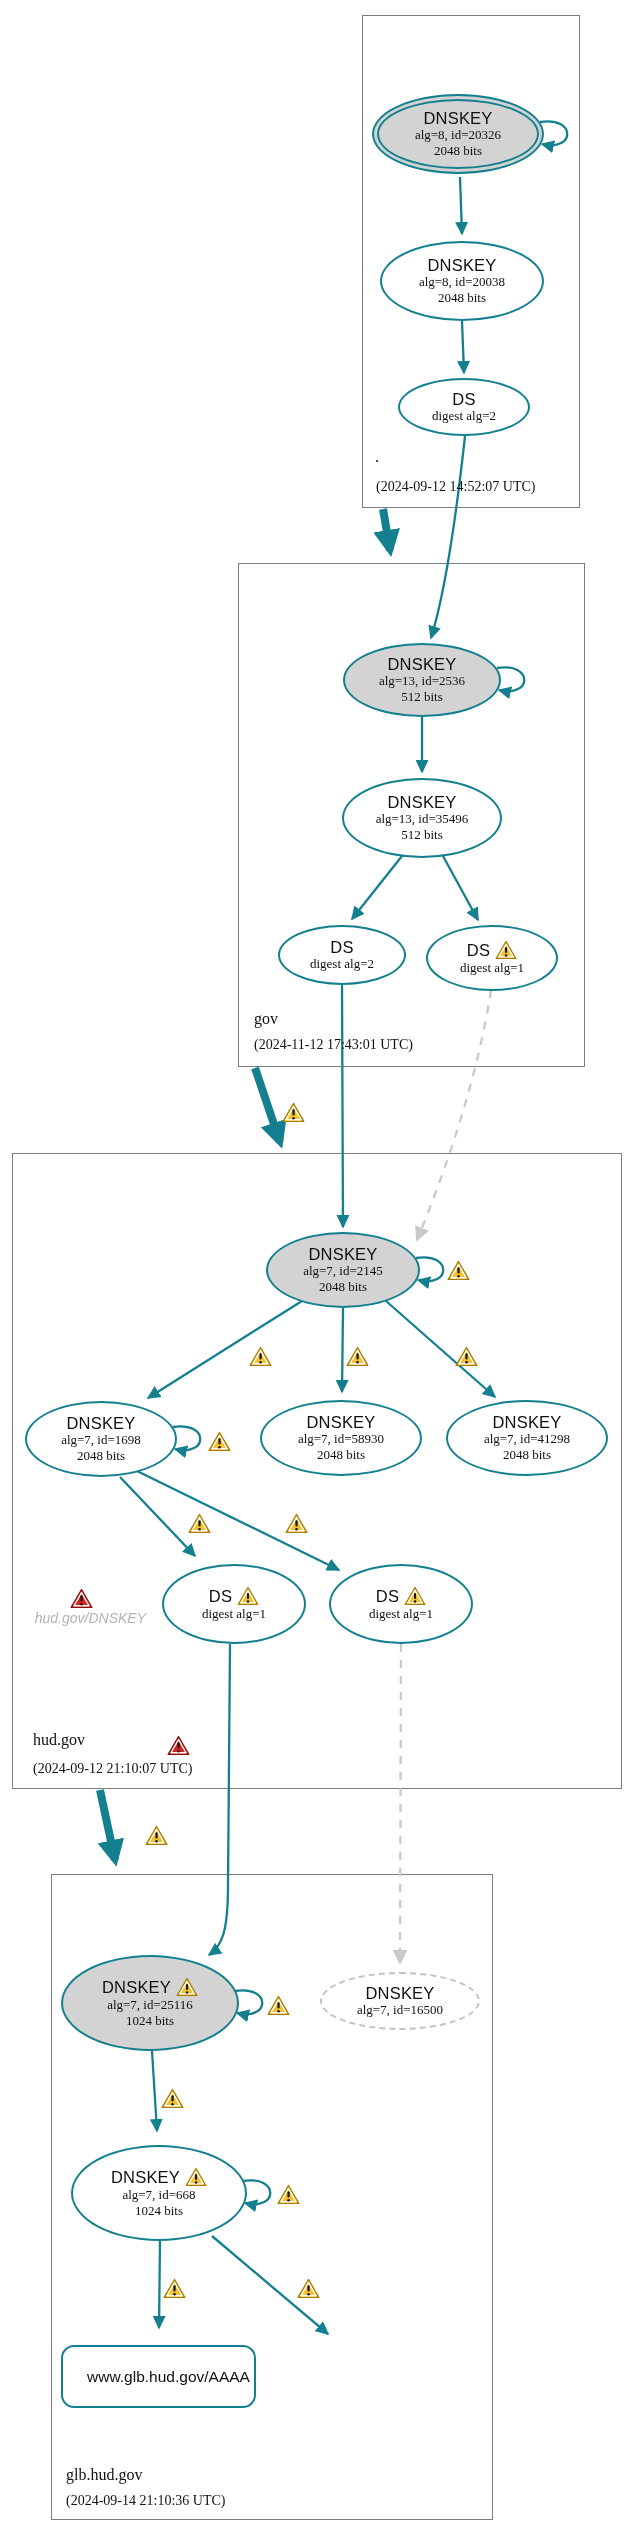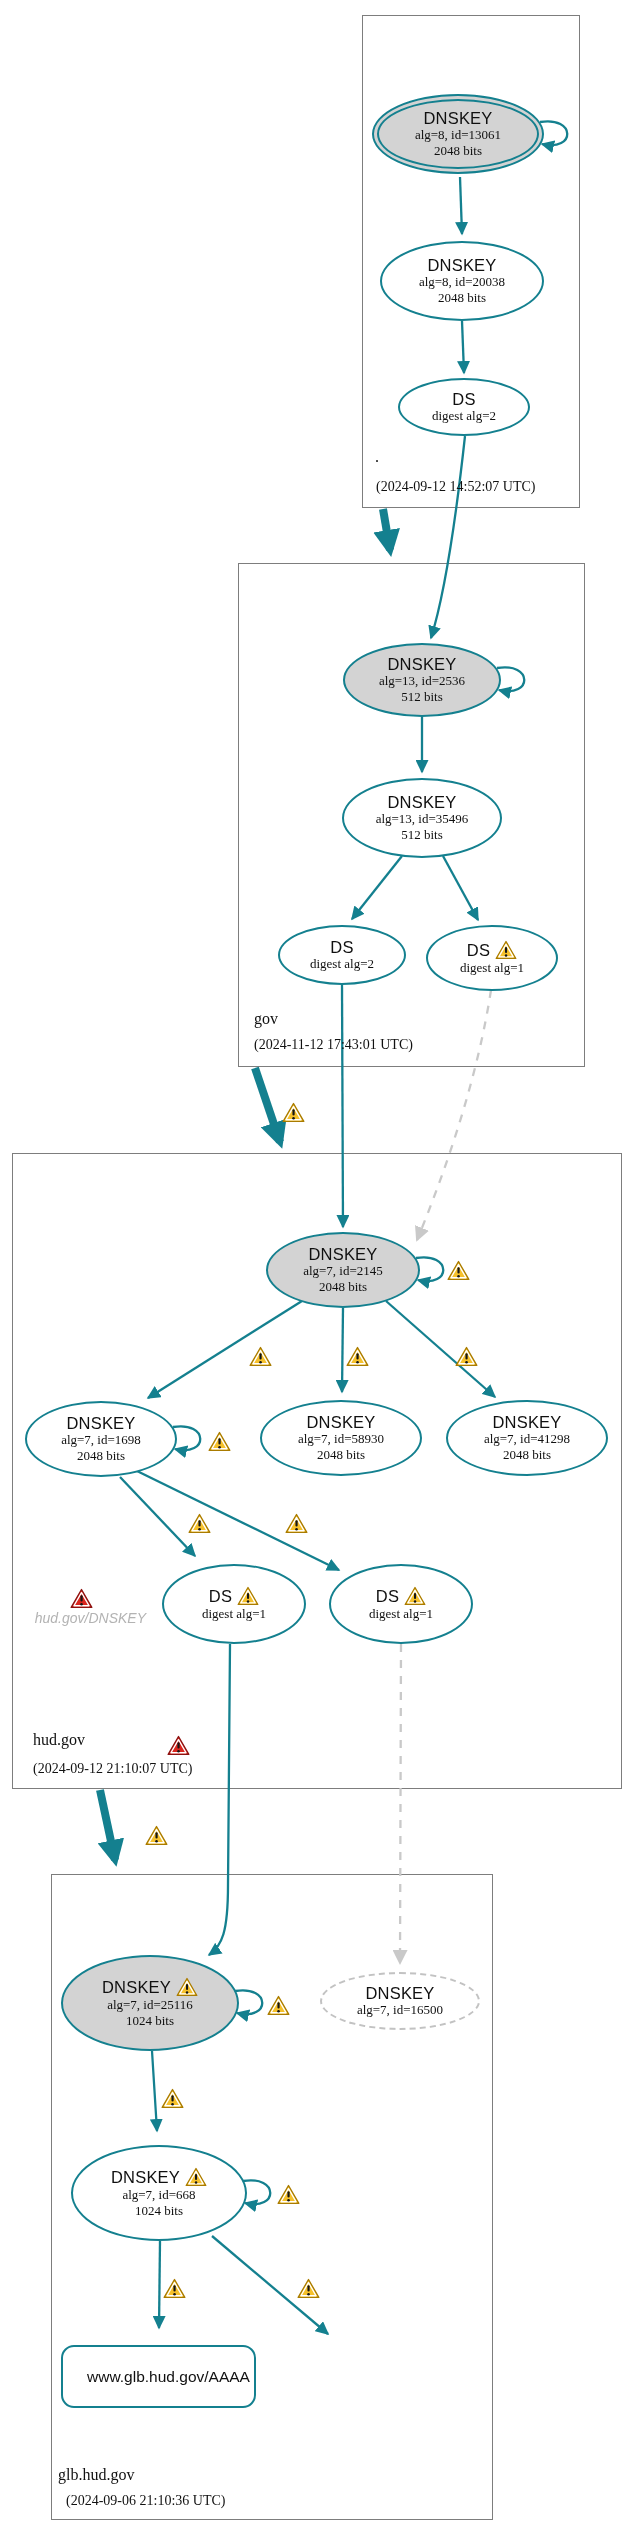--- a/index.html
+++ b/index.html
@@ -88,21 +88,21 @@
 
     <path d="M235,1991 C271,1985 271,2021 237,2013" fill="none" stroke="#14808f" stroke-width="2.3" marker-end="url(#ah)"></path>
     <path d="M152,2051 L157,2131" fill="none" stroke="#14808f" stroke-width="2.3" marker-end="url(#ah)"></path>
     <path d="M243,2181 C279,2175 279,2211 245,2203" fill="none" stroke="#14808f" stroke-width="2.3" marker-end="url(#ah)"></path>
     <path d="M160,2241 L159,2328" fill="none" stroke="#14808f" stroke-width="2.3" marker-end="url(#ah)"></path>
     <path d="M212,2236 L328,2334" fill="none" stroke="#14808f" stroke-width="2.3" marker-end="url(#ah)"></path>
   </svg>
 
   <div class="node ellipse gray double" style="left:372px;top:94px;width:172px;height:80px;">
     <div class="n-title">DNSKEY</div>
-    <div class="n-sub">alg=8, id=13061</div>
+    <div class="n-sub">alg=8, id=20326</div>
     <div class="n-sub">2048 bits</div>
   </div>
   <div class="node ellipse" style="left:380px;top:241px;width:164px;height:80px;">
     <div class="n-title">DNSKEY</div>
     <div class="n-sub">alg=8, id=20038</div>
     <div class="n-sub">2048 bits</div>
   </div>
   <div class="node ellipse" style="left:398px;top:378px;width:132px;height:58px;">
     <div class="n-title">DS</div>
     <div class="n-sub">digest alg=2</div>
@@ -204,22 +204,22 @@
       <svg class="warn-i">
           <use href="#warn-sym"></use>
         </svg>
     </div>
     <div class="n-sub">alg=7, id=668</div>
     <div class="n-sub">1024 bits</div>
   </div>
   <div class="node rrset-rect" style="left:61px;top:2345px;width:195px;height:63px;padding-left:20px;">
     <div class="rr-label">www.glb.hud.gov/AAAA</div>
   </div>
-  <div class="zone-name" style="left:58px;top:2466px;">glb.hud.gov</div>
-  <div class="zone-ts" style="left:66px;top:2493px;">(2024-09-06 21:10:36 UTC)</div>
+  <div class="zone-name" style="left:66px;top:2466px;">glb.hud.gov</div>
+  <div class="zone-ts" style="left:66px;top:2493px;">(2024-09-14 21:10:36 UTC)</div>
 
   <svg class="warn-abs" style="left:282px;top:1102px;">
       <use href="#warn-sym"></use>
     </svg>
   <svg class="warn-abs" style="left:447px;top:1260px;">
       <use href="#warn-sym"></use>
     </svg>
   <svg class="warn-abs" style="left:249px;top:1346px;">
       <use href="#warn-sym"></use>
     </svg>

